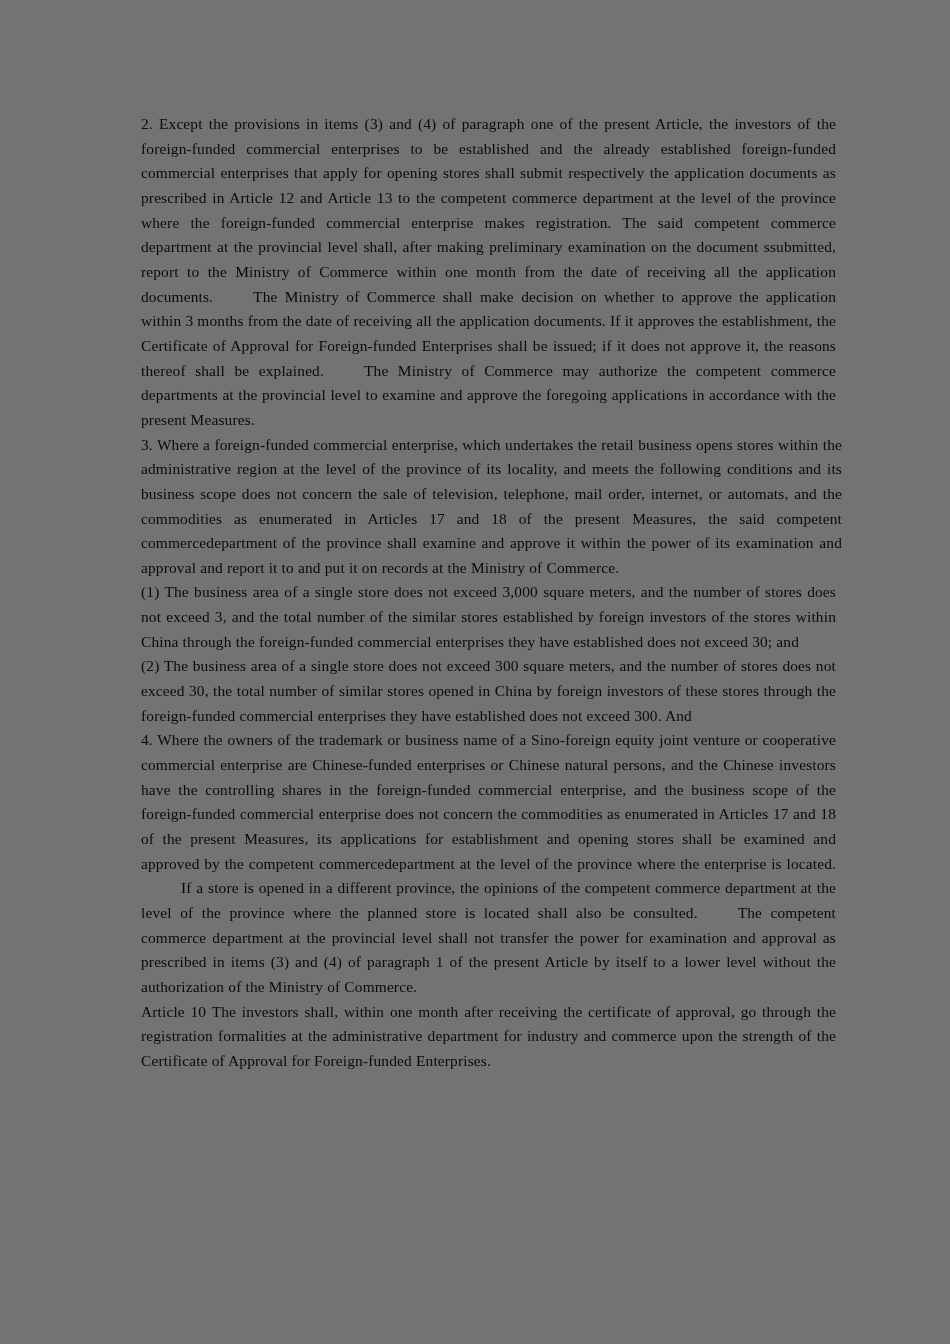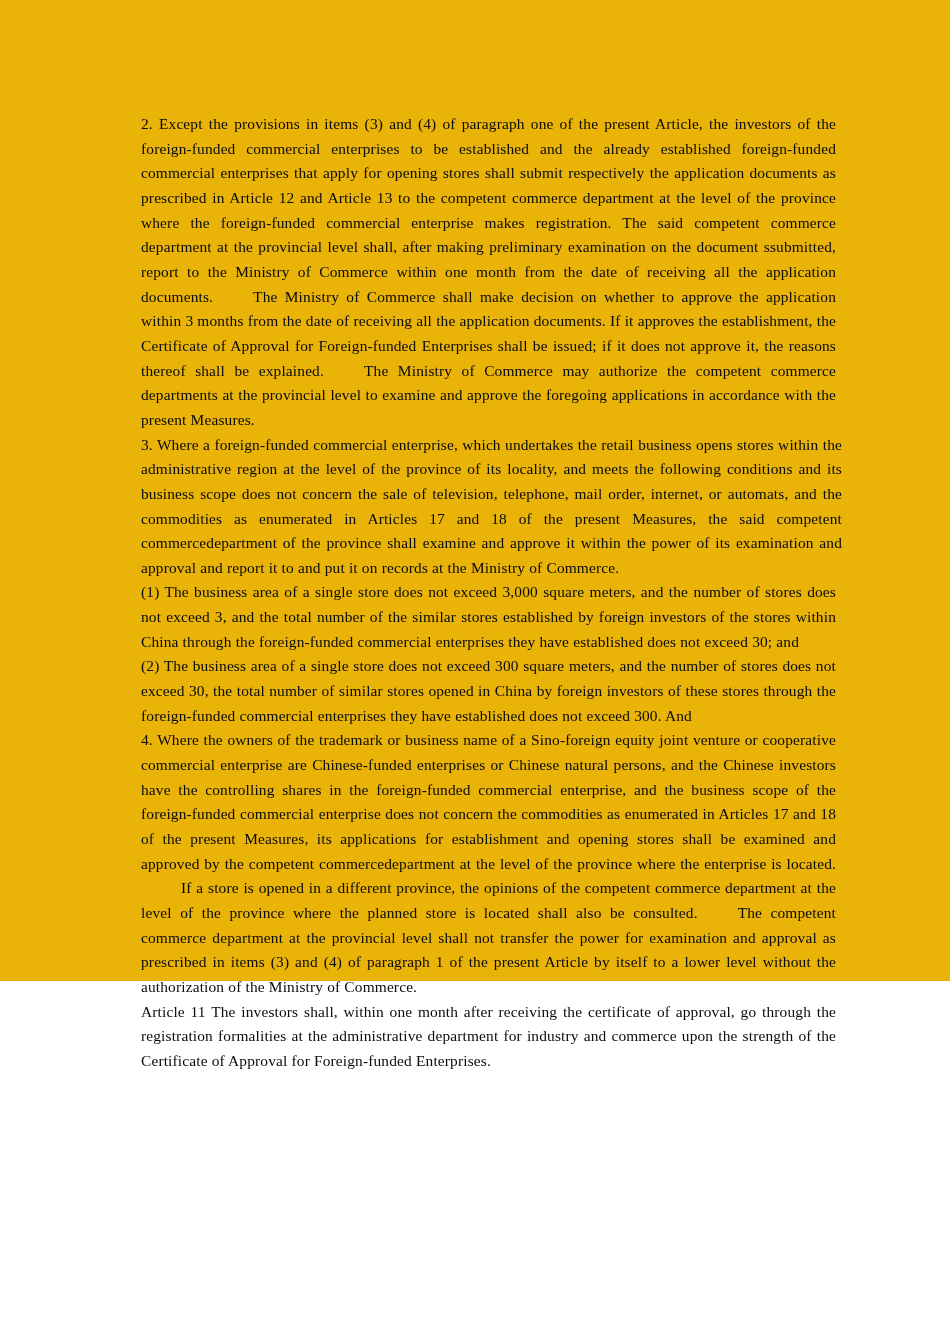--- a/index.html
+++ b/index.html
@@ -13,22 +13,22 @@
     position: relative;
     font-family: "Liberation Serif", "DejaVu Serif", serif;
     color: #000000;
     overflow: hidden;
   }
   #page {
     position: absolute;
     left: 0;
     top: 0;
     width: 950px;
-    height: 981px;
-    background: #eab308;
+    height: 1344px;
+    background: #737373;
   }
   #doc-body {
     position: absolute;
     left: 141px;
     top: 112px;
     width: 695px;
   }
   .para {
     margin: 0;
     padding: 0;
@@ -59,16 +59,16 @@
     <p class="para"><span>2. Except the provisions in items (3) and (4) of paragraph one of the present Article, the investors of the foreign-funded commercial enterprises to be established and the already established foreign-funded commercial enterprises that apply for opening stores shall submit respectively the application documents as prescribed in Article 12 and Article 13 to the competent commerce department at the level of the province where the foreign-funded commercial enterprise makes registration. The said competent commerce department at the provincial level shall, after making preliminary examination on the document ssubmitted, report to the Ministry of Commerce within one month from the date of receiving all the application documents.</span><span class="gap"></span><span>The Ministry of Commerce shall make decision on whether to approve the application within 3 months from the date of receiving all the application documents. If it approves the establishment, the Certificate of Approval for Foreign-funded Enterprises shall be issued; if it does not approve it, the reasons thereof shall be explained.</span><span class="gap"></span><span>The Ministry of Commerce may authorize the competent commerce departments at the provincial level to examine and approve the foregoing applications in accordance with the present Measures.</span></p>
 
     <p class="para wide">3. Where a foreign-funded commercial enterprise, which undertakes the retail business opens stores within the administrative region at the level of the province of its locality, and meets the following conditions and its business scope does not concern the sale of television, telephone, mail order, internet, or automats, and the commodities as enumerated in Articles 17 and 18 of the present Measures, the said competent commercedepartment of the province shall examine and approve it within the power of its examination and approval and report it to and put it on records at the Ministry of Commerce.</p>
 
     <p class="para">(1) The business area of a single store does not exceed 3,000 square meters, and the number of stores does not exceed 3, and the total number of the similar stores established by foreign investors of the stores within China through the foreign-funded commercial enterprises they have established does not exceed 30; and</p>
 
     <p class="para">(2) The business area of a single store does not exceed 300 square meters, and the number of stores does not exceed 30, the total number of similar stores opened in China by foreign investors of these stores through the foreign-funded commercial enterprises they have established does not exceed 300. And</p>
 
     <p class="para"><span>4. Where the owners of the trademark or business name of a Sino-foreign equity joint venture or cooperative commercial enterprise are Chinese-funded enterprises or Chinese natural persons, and the Chinese investors have the controlling shares in the foreign-funded commercial enterprise, and the business scope of the foreign-funded commercial enterprise does not concern the commodities as enumerated in Articles 17 and 18 of the present Measures, its applications for establishment and opening stores shall be examined and approved by the competent commercedepartment at the level of the province where the enterprise is located.</span><span class="gap"></span><span>If a store is opened in a different province, the opinions of the competent commerce department at the level of the province where the planned store is located shall also be consulted.</span><span class="gap"></span><span>The competent commerce department at the provincial level shall not transfer the power for examination and approval as prescribed in items (3) and (4) of paragraph 1 of the present Article by itself to a lower level without the authorization of the Ministry of Commerce.</span></p>
 
-    <p class="para">Article 11 The investors shall, within one month after receiving the certificate of approval, go through the registration formalities at the administrative department for industry and commerce upon the strength of the Certificate of Approval for Foreign-funded Enterprises.</p>
+    <p class="para">Article 10 The investors shall, within one month after receiving the certificate of approval, go through the registration formalities at the administrative department for industry and commerce upon the strength of the Certificate of Approval for Foreign-funded Enterprises.</p>
 
   </div>
 </div>
 
 </body></html>

